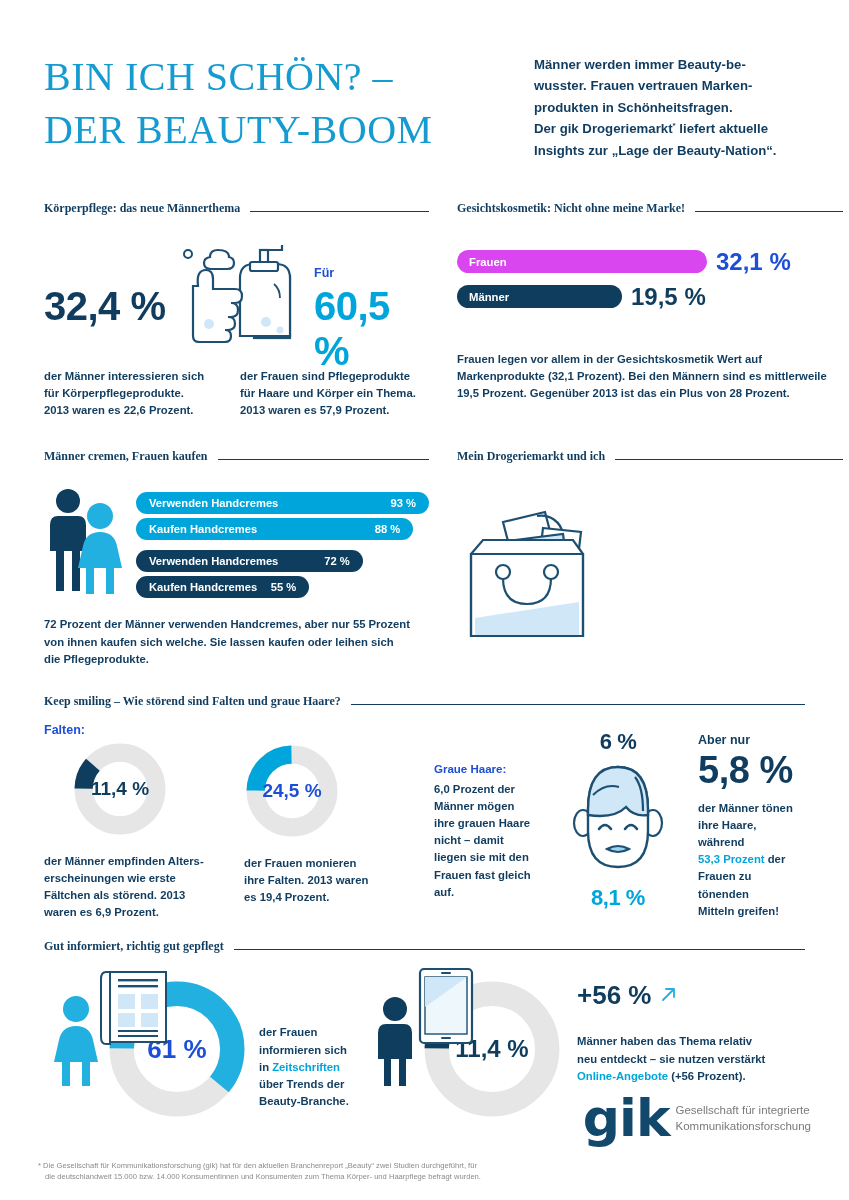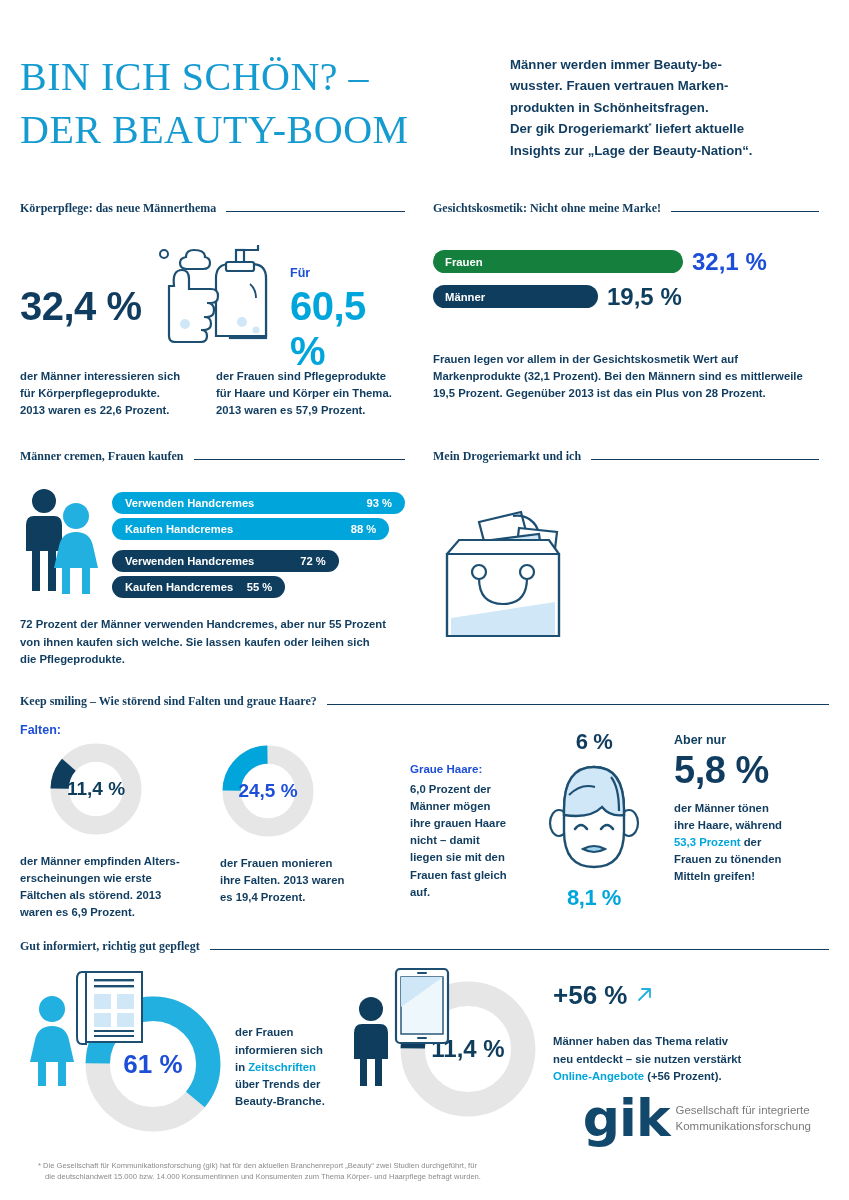--- a/index.html
+++ b/index.html
@@ -3,21 +3,21 @@
 <meta charset="utf-8">
 <style>
   * { box-sizing: border-box; margin: 0; padding: 0; }
   body {
     width: 849px; height: 1200px;
     background: #ffffff;
     font-family: "Liberation Sans", sans-serif;
     position: relative;
     overflow: hidden;
   }
-  .page { position: relative; width: 849px; height: 1200px; padding: 0 20px; }
+  .page { position: relative; width: 849px; height: 1200px; padding: 0 44px; }
 
   
   :root { }
   .c-light { color: #1d4ed8; }
   .c-dark  { color: #0e3d5e; }
 
   
   .header { display: flex; padding-top: 50px; }
   .title {
     font-family: "Liberation Serif", serif;
@@ -56,21 +56,21 @@
   .bignum.light { color: #00a5db; }
   .smalllbl { font-size: 12.5px; font-weight: bold; }
 
   
   .bar-wrap { display: flex; align-items: center; gap: 9px; margin-bottom: 7px; }
   .bar {
     height: 23px; border-radius: 12px; display: flex; align-items: center;
     padding: 0 12px; color: #fff; font-size: 11.3px; font-weight: bold;
     justify-content: space-between;
   }
-  .bar.light { background: #15803d; }
+  .bar.light { background: #d946ef; }
   .bar.dark  { background: #0e3d5e; }
   .bar-val-out { font-size: 24px; font-weight: bold; }
 
   
   .grp-bar { height: 22px; border-radius: 11px; display:flex; align-items:center;
              justify-content: space-between; padding: 0 13px;
              color:#fff; font-size: 11.2px; font-weight: bold; margin-bottom: 4px; }
   .grp-bar.light { background:#00a5db; }
   .grp-bar.dark  { background:#0e3d5e; }
 
@@ -356,21 +356,21 @@
     <div style="display:flex; margin-top:12px;">
 
       <div style="width:305px; position:relative; height:165px;">
         <div class="abs" style="left:7px; top:30px;">
           <svg width="50" height="90" viewBox="0 0 50 90">
             <circle cx="25" cy="13" r="13" fill="#21b0e0"></circle>
             <path d="M25 30 q-14 0 -17 14 l-5 22 h8 v24 h8 v-24 h12 v24 h8 v-24 h8 l-5 -22 q-3 -14 -17 -14 z" fill="#21b0e0"></path>
           </svg>
         </div>
 
-        <div class="donut abs" style="left:60px; top:25px; width:146px; height:146px;text-decoration:underline;">
+        <div class="donut abs" style="left:60px; top:10px; width:146px; height:146px;text-decoration:underline;">
           <svg width="146" height="146" viewBox="0 0 42 42">
             <circle cx="21" cy="21" r="15.9" fill="none" stroke="#e6e6e6" stroke-width="7"></circle>
             <circle cx="21" cy="21" r="15.9" fill="none" stroke="#21b0e0" stroke-width="7" stroke-dasharray="61 39" stroke-dashoffset="25" transform="rotate(-90 21 21)"></circle>
           </svg>
           <div class="val c-light" style="font-size:26px;">61 %</div>
         </div>
 
         <div class="abs" style="left:56px; top:0;">
           <svg width="74" height="80" viewBox="0 0 74 80">
             <path d="M6 6 q-5 0 -5 7 v58 q0 7 5 7 h4 v-72 z" fill="#fff" stroke="#1d4f72" stroke-width="2"></path>

